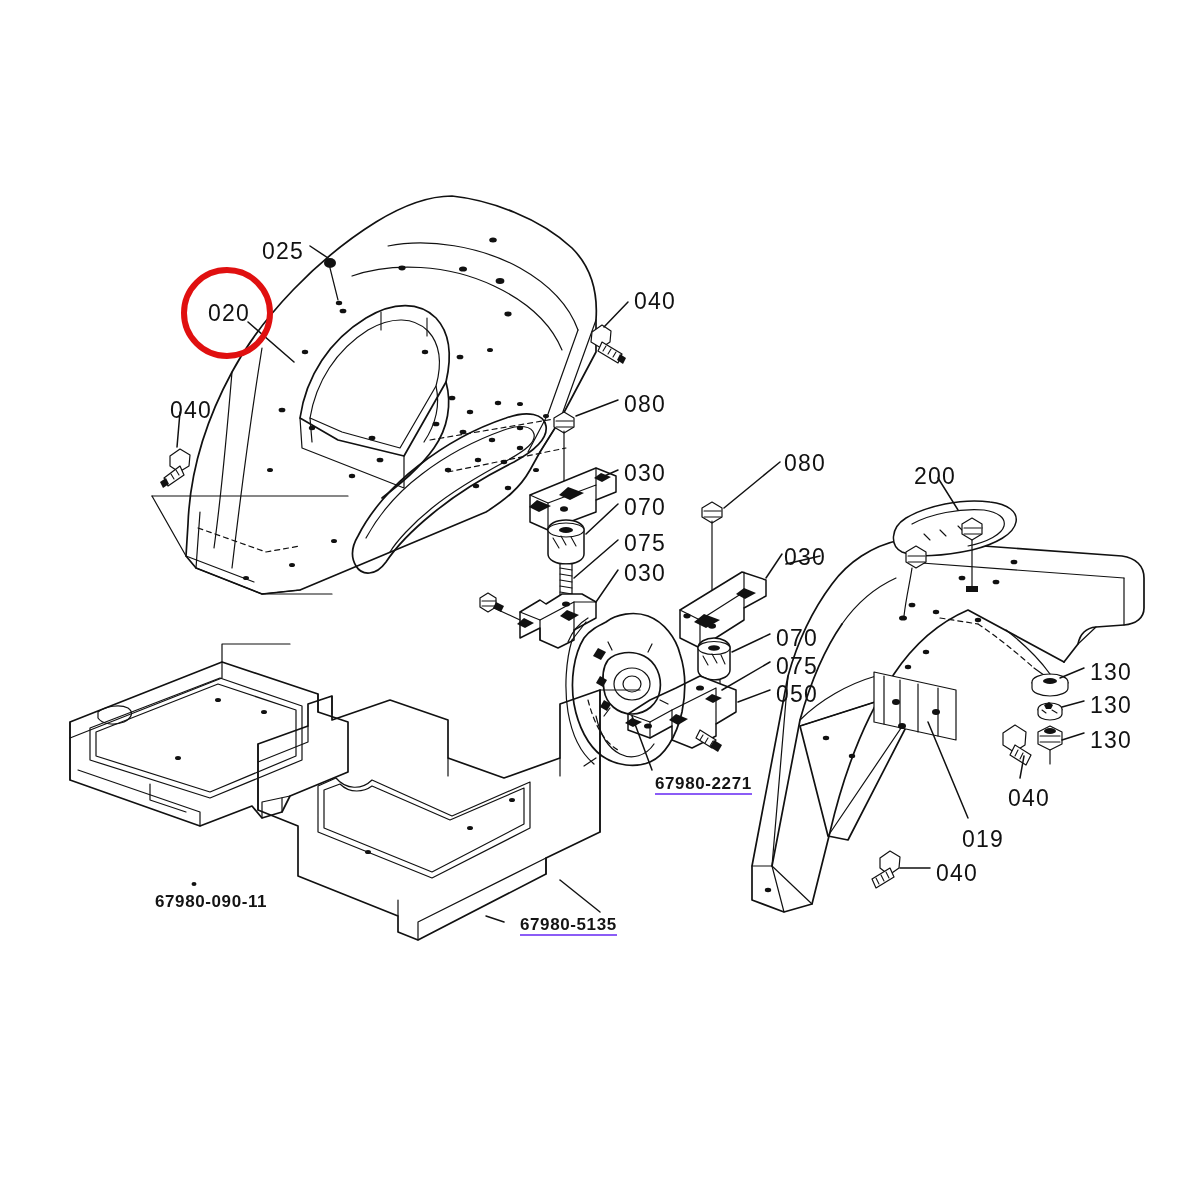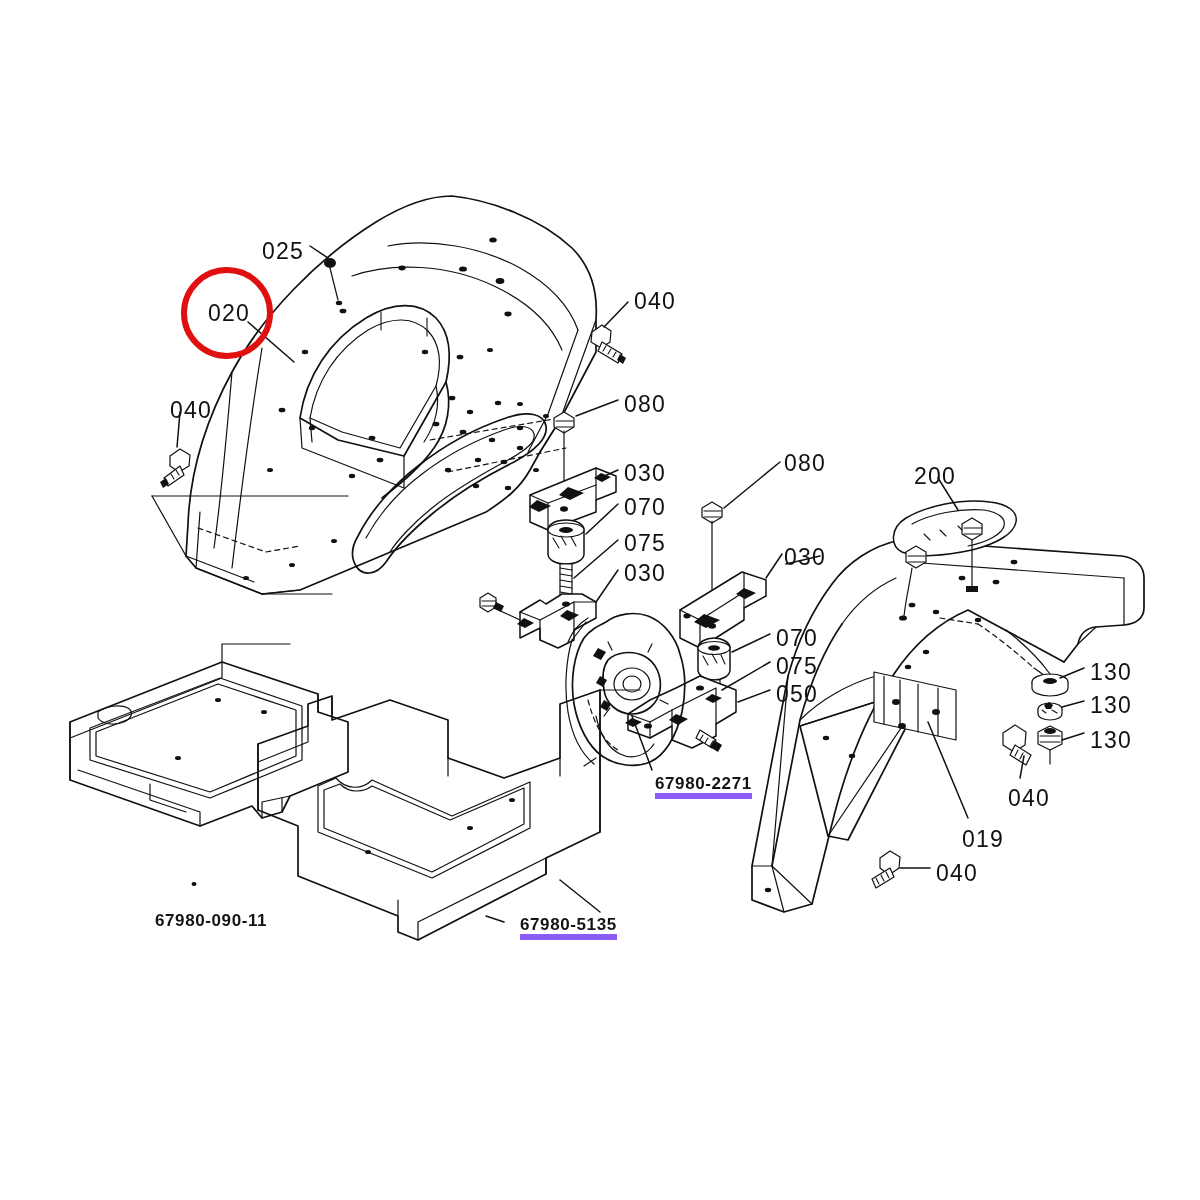--- a/index.html
+++ b/index.html
@@ -20,21 +20,21 @@
   .pn{
     position:absolute;
     font-family:"Liberation Sans",sans-serif;
     font-size:17px;
     letter-spacing:0.6px;
     color:#141414;
     white-space:nowrap;
     line-height:1;
     font-weight:600;
   }
-  .pn.ul{border-bottom:6px solid #8b5cf6;padding-bottom:1px;}
+  .pn.ul{border-bottom:2px solid #8b5cf6;padding-bottom:1px;}
 </style>
 </head>
 <body>
 
 <div id="stage">
 
   <svg id="diagram" viewBox="0 0 1200 1200" xmlns="http://www.w3.org/2000/svg">
     <defs>
       <style>
         .s  { fill:none; stroke:#111111; stroke-width:1.7; stroke-linejoin:round; stroke-linecap:round; }
@@ -504,18 +504,18 @@
       <div class="lbl" style="left: 776px; top: 683px;">050</div>
       <div class="lbl" style="left: 914px; top: 465px;">200</div>
       <div class="lbl" style="left: 1090px; top: 661px;">130</div>
       <div class="lbl" style="left: 1090px; top: 694px;">130</div>
       <div class="lbl" style="left: 1090px; top: 729px;">130</div>
       <div class="lbl" style="left: 1008px; top: 787px;">040</div>
       <div class="lbl" style="left: 962px; top: 828px;">019</div>
       <div class="lbl" style="left: 936px; top: 862px;">040</div>
     </div>
   <div id="partnum-layer">
-      <div class="pn" style="left: 155px; top: 912px; text-align: right;">67980-090-11</div>
+      <div class="pn" style="left: 155px; top: 893px; text-align: right;">67980-090-11</div>
       <div class="pn ul" style="left: 655px; top: 775px;">67980-2271</div>
       <div class="pn ul" style="left: 520px; top: 916px;">67980-5135</div>
     </div>
 
 </div>
 
 </body></html>

